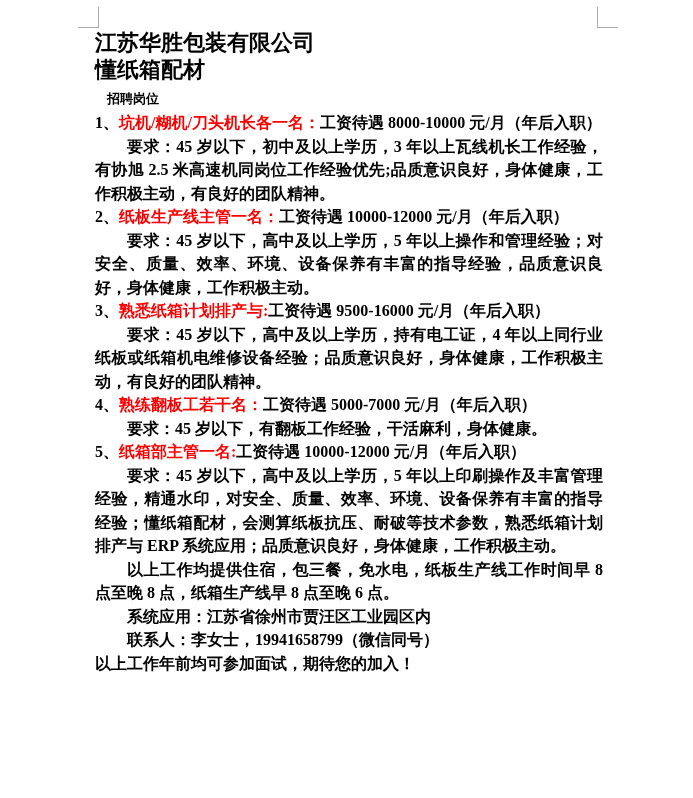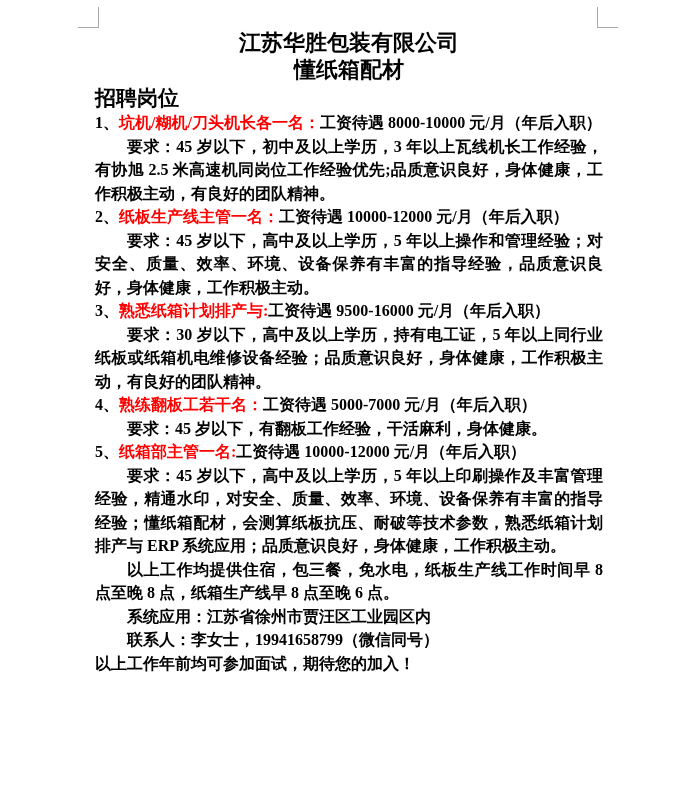--- a/index.html
+++ b/index.html
@@ -37,26 +37,26 @@
     position: absolute;
     left: 95px;
     top: 28px;
     width: 508px;
   }
   .title {
     margin: 2px 0 0 0;
     font-size: 22px;
     font-weight: bold;
     line-height: 25px;
-    text-align: center;
+    text-align: left;
     white-space: nowrap;
   }
   .section-heading {
-    margin: 4px 0 0 0;
-    font-size: 21px;
+    margin: 4px 0 0 12px;
+    font-size: 13px;
     font-weight: bold;
     line-height: 25px;
   }
   p.body {
     margin: 0;
     font-size: 16px;
     line-height: 23.5px;
     text-align: justify;
     font-weight: bold;
   }
@@ -78,21 +78,21 @@
   <h2 class="title">懂纸箱配材</h2>
   <p class="section-heading">招聘岗位</p>
 
   <p class="body"><span>1、</span><span class="red">坑机/糊机/刀头机长各一名：</span><span>工资待遇 8000-10000 元/月（年后入职）</span></p>
   <p class="body indent">要求：45 岁以下，初中及以上学历，3 年以上瓦线机长工作经验，有协旭 2.5 米高速机同岗位工作经验优先;品质意识良好，身体健康，工作积极主动，有良好的团队精神。</p>
 
   <p class="body"><span>2、</span><span class="red">纸板生产线主管一名：</span><span>工资待遇 10000-12000 元/月（年后入职）</span></p>
   <p class="body indent">要求：45 岁以下，高中及以上学历，5 年以上操作和管理经验；对安全、质量、效率、环境、设备保养有丰富的指导经验，品质意识良好，身体健康，工作积极主动。</p>
 
   <p class="body"><span>3、</span><span class="red">熟悉纸箱计划排产与:</span><span>工资待遇 9500-16000 元/月（年后入职）</span></p>
-  <p class="body indent">要求：30 岁以下，高中及以上学历，持有电工证，5 年以上同行业纸板或纸箱机电维修设备经验；品质意识良好，身体健康，工作积极主动，有良好的团队精神。</p>
+  <p class="body indent">要求：45 岁以下，高中及以上学历，持有电工证，4 年以上同行业纸板或纸箱机电维修设备经验；品质意识良好，身体健康，工作积极主动，有良好的团队精神。</p>
 
   <p class="body"><span>4、</span><span class="red">熟练翻板工若干名：</span><span>工资待遇 5000-7000 元/月（年后入职）</span></p>
   <p class="body indent">要求：45 岁以下，有翻板工作经验，干活麻利，身体健康。</p>
 
   <p class="body"><span>5、</span><span class="red">纸箱部主管一名:</span><span>工资待遇  10000-12000 元/月（年后入职）</span></p>
   <p class="body indent">要求：45 岁以下，高中及以上学历，5 年以上印刷操作及丰富管理经验，精通水印，对安全、质量、效率、环境、设备保养有丰富的指导经验；懂纸箱配材，会测算纸板抗压、耐破等技术参数，熟悉纸箱计划排产与 ERP 系统应用；品质意识良好，身体健康，工作积极主动。</p>
 
   <p class="body indent">以上工作均提供住宿，包三餐，免水电，纸板生产线工作时间早 8 点至晚 8 点，纸箱生产线早 8 点至晚 6 点。</p>
   <p class="body indent">系统应用：江苏省徐州市贾汪区工业园区内</p>
   <p class="body indent">联系人：李女士，19941658799（微信同号）</p>

